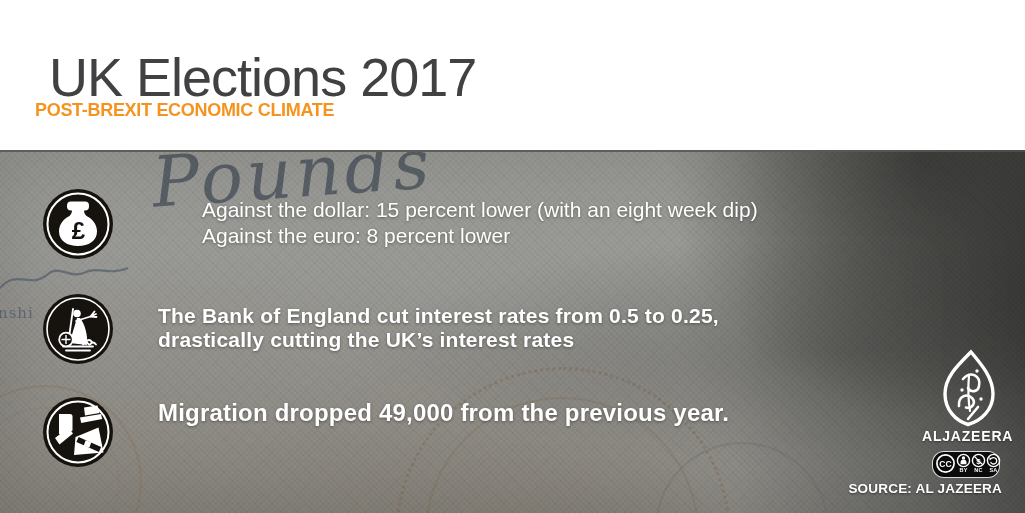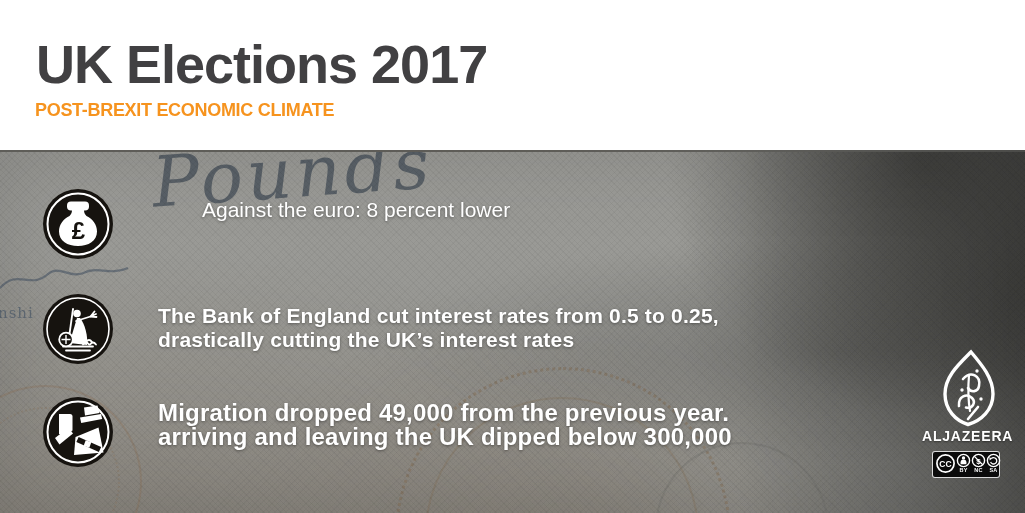--- a/index.html
+++ b/index.html
@@ -3,22 +3,22 @@
 <meta charset="utf-8">
 <style>
   html,body{margin:0;padding:0;background:#ffffff;}
   .canvas{
     position:relative;width:1025px;height:513px;overflow:hidden;
     font-family:"Liberation Sans",sans-serif;background:#ffffff;
   }
   
   .header{position:absolute;left:0;top:0;width:1025px;height:150px;background:#ffffff;}
   .title{
-    position:absolute;left:33px;top:34px;margin:3px;
-    font-size:54px;font-weight:700;color:#414042;letter-spacing:-1px;line-height:1;
+    position:absolute;left:33px;top:34px;margin:16px;
+    font-size:54px;font-weight:400;color:#414042;letter-spacing:-1px;line-height:1;
   }
   .subtitle{
     position:absolute;left:35px;top:101px;margin:0;
     font-size:18px;font-weight:700;color:#F6931E;letter-spacing:-0.3px;line-height:1;
   }
   
   .note{
     position:absolute;left:0;top:150px;width:1025px;height:363px;overflow:hidden;
     border-top:2px solid rgba(70,70,68,0.65);
     background:
@@ -71,21 +71,21 @@
   
   .brand{position:absolute;z-index:2;}
   .flame{left:938px;top:197px;width:62px;height:78px;}
   .network{
     left:922px;top:276px;width:84px;text-align:center;
     color:#ffffff;font-size:14px;font-weight:700;letter-spacing:0.8px;
     text-shadow:0 1px 2px rgba(0,0,0,0.45);
   }
   .cc-badge{
     left:932px;top:299px;width:68px;height:27px;background:#0b0b0b;
-    border:1px solid rgba(255,255,255,0.85);border-radius:3px;
+    border:1px solid rgba(255,255,255,0.85);border-radius:12px;
     display:flex;align-items:flex-start;justify-content:space-between;
     padding:1px 2px;box-sizing:border-box;
   }
   .cc-cell{display:flex;flex-direction:column;align-items:center;line-height:1;}
   .cc-cell .term{font-size:5.5px;font-weight:700;color:#ffffff;margin-top:0px;letter-spacing:0.3px;}
   .source{
     right:23px;top:329px;color:#ffffff;font-size:13.5px;font-weight:700;
     letter-spacing:0.2px;text-shadow:0 1px 2px rgba(0,0,0,0.5);
   }
 </style>
@@ -113,20 +113,21 @@
     <div class="ring r3"></div>
 
     <svg class="fact-icon i1" viewBox="0 0 72 72">
       <circle cx="36" cy="36" r="35" fill="#16130f"></circle>
       <circle cx="36" cy="36" r="30.5" fill="none" stroke="#ffffff" stroke-width="2"></circle>
       <rect x="25" y="13.5" width="22" height="9" rx="4" fill="#ffffff"></rect>
       <path d="M30 22 c0 3 -1 4.5 -2.5 6 c-6.5 3 -10.5 9 -10.5 15.5 c0 9.5 8.5 14.5 19 14.5 s19 -5 19 -14.5 c0 -6.5 -4 -12.5 -10.5 -15.5 c-1.5 -1.5 -2.5 -3 -2.5 -6 z" fill="#ffffff"></path>
       <text x="36.5" y="51" font-size="24" font-weight="bold" fill="#16130f" text-anchor="middle" font-family="Liberation Sans, sans-serif">£</text>
     </svg>
     <div class="fact-text t1">
+      <div class="fact-detail">Against the dollar: 15 percent lower (with an eight week dip)</div>
       <div class="fact-detail">Against the euro: 8 percent lower</div>
     </div>
 
     <svg class="fact-icon i2" viewBox="0 0 72 72">
       <circle cx="36" cy="36" r="35" fill="#16130f"></circle>
       <circle cx="36" cy="36" r="31" fill="none" stroke="#ffffff" stroke-width="1.6"></circle>
       <g stroke="#ffffff" fill="none" stroke-width="1.8" stroke-linecap="round">
         <path d="M21 53.5 h30"></path>
         <path d="M24 57.5 h24"></path>
         <path d="M31 16 l-4.5 32"></path>
@@ -152,21 +153,20 @@
         <path d="M13 42 L26.5 31.5 L31 37.5 L17.5 48.5 Z"></path>
         <path d="M38 21.5 l21 -3.5 1.2 5 -21 4 z"></path>
         <path d="M42 11.5 l13.5 -2 2 7.5 -14.5 2.5 z"></path>
         <path d="M33.5 41 L56.5 31.5 L61.5 56.5 L32 59 Z"></path>
       </g>
       <path d="M35.5 43.5 L58 53.5" stroke="#16130f" stroke-width="5.5"></path>
       <rect x="42.5" y="45" width="6" height="6" fill="#ffffff" transform="rotate(20 45.5 48)"></rect>
     </svg>
     <div class="fact-text t3">
       <div>Migration dropped 49,000 from the previous year.</div>
-      <div>arriving and leaving the UK dipped below 300,000</div>
     </div>
 
     <svg class="brand flame" viewBox="0 0 62 78">
       <g stroke="#ffffff" fill="none" stroke-linecap="round">
         <path d="M33 3 C20 16 7 28 7 45 C7 61 18 72 30 75.5 C43 72 55 61 55 45 C55 29 44 16 33 3 Z" stroke-width="3.4"></path>
         <path d="M25 30 C33 21 43 27 41 37 C40 43 33 44 30 39" stroke-width="2.6"></path>
         <path d="M21 57 C20 47 29 44 34 49 C38 53 35 60 28 58.5" stroke-width="2.6"></path>
         <path d="M31 26 C30 38 30 50 32 62" stroke-width="2.2"></path>
         <path d="M40 58 L30 70" stroke-width="2.6"></path>
       </g>
@@ -204,15 +204,16 @@
       <span class="cc-cell">
         <svg width="15" height="15" viewBox="0 0 15 15">
           <circle cx="7.5" cy="7.5" r="6.1" fill="none" stroke="#ffffff" stroke-width="1.4"></circle>
           <path d="M4.6 9 a3.2 3.2 0 1 0 0.6 -3.4" fill="none" stroke="#ffffff" stroke-width="1.3"></path>
           <path d="M3.4 4 L5.9 5.8 L3.6 7.4 Z" fill="#ffffff"></path>
         </svg>
         <span class="term">SA</span>
       </span>
     </div>
 
+    <div class="brand source">SOURCE: AL JAZEERA</div>
 
   </div>
 </div>
 
 </body></html>

